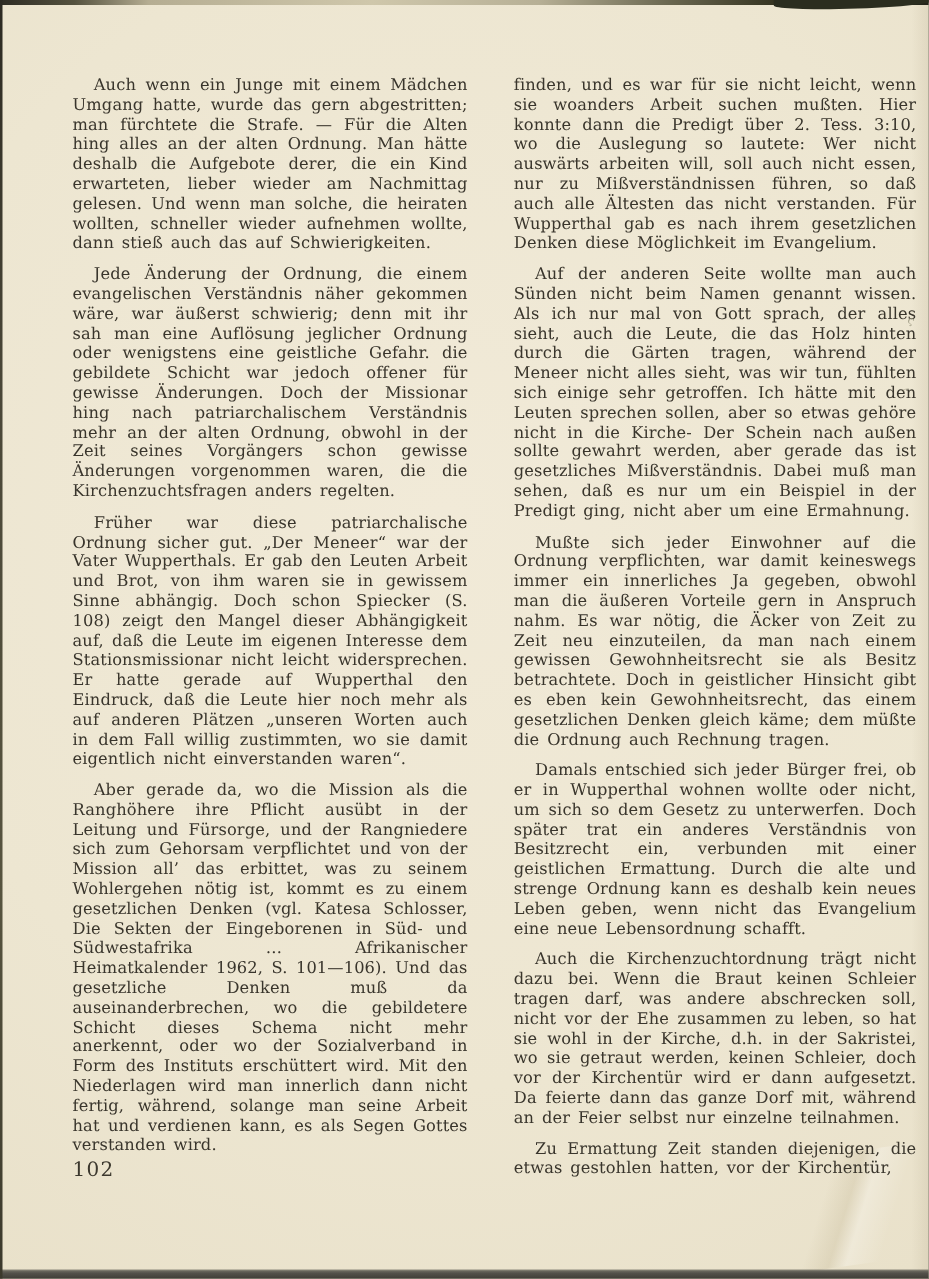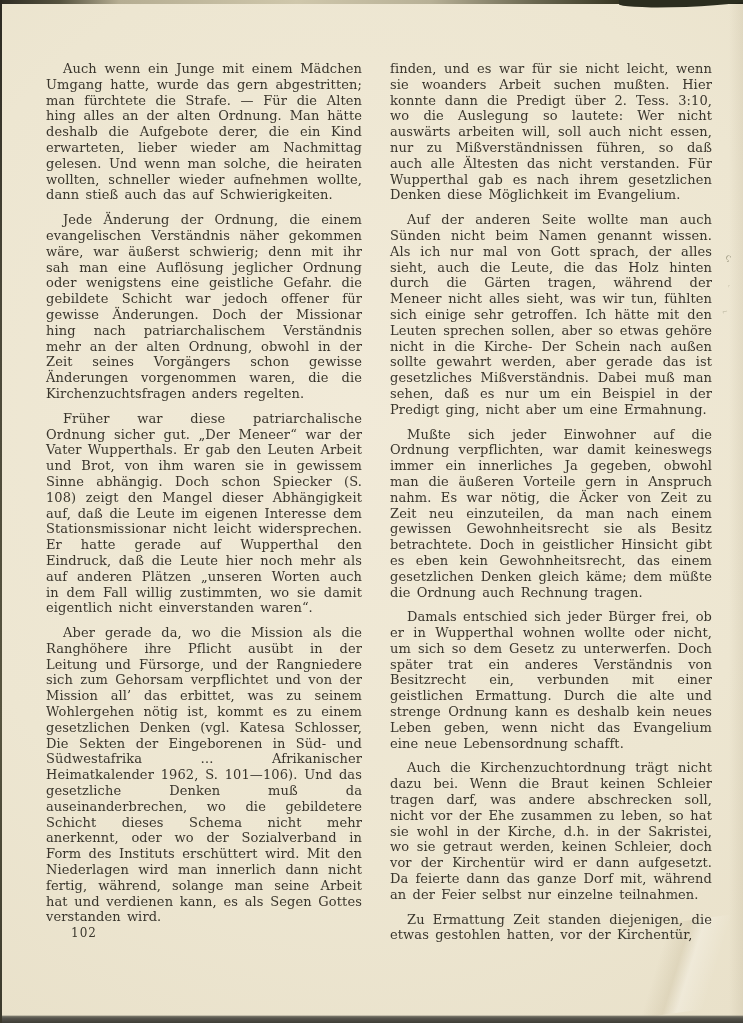--- a/index.html
+++ b/index.html
@@ -71,33 +71,33 @@
     top: 61px;
     color: #39352c;
     font-size: 13px;
     line-height: 15.8px;
     text-align: justify;
     word-spacing: 2px;
     letter-spacing: 0.1px;
     hyphens: auto;
     -webkit-hyphens: auto;
   }
-  .col-left  { left: 46px;  width: 316px; }
-  .col-right { left: 390px; width: 322px; }
+  .col-left  { left: 58px;  width: 316px; }
+  .col-right { left: 411px; width: 322px; }
   .column p {
     margin: 0 0 9px 0;
     text-indent: 17px;
   }
   .column p.continuation { text-indent: 0; }
   .page-number {
     position: absolute;
-    left: 71px;
+    left: 58px;
     top: 926px;
     color: #3c382e;
-    font-size: 12px;
+    font-size: 16px;
     letter-spacing: 1px;
   }
   
   .speck {
     position: absolute;
     color: #8a876f;
     font-size: 9px;
     opacity: 0.75;
     pointer-events: none;
   }

